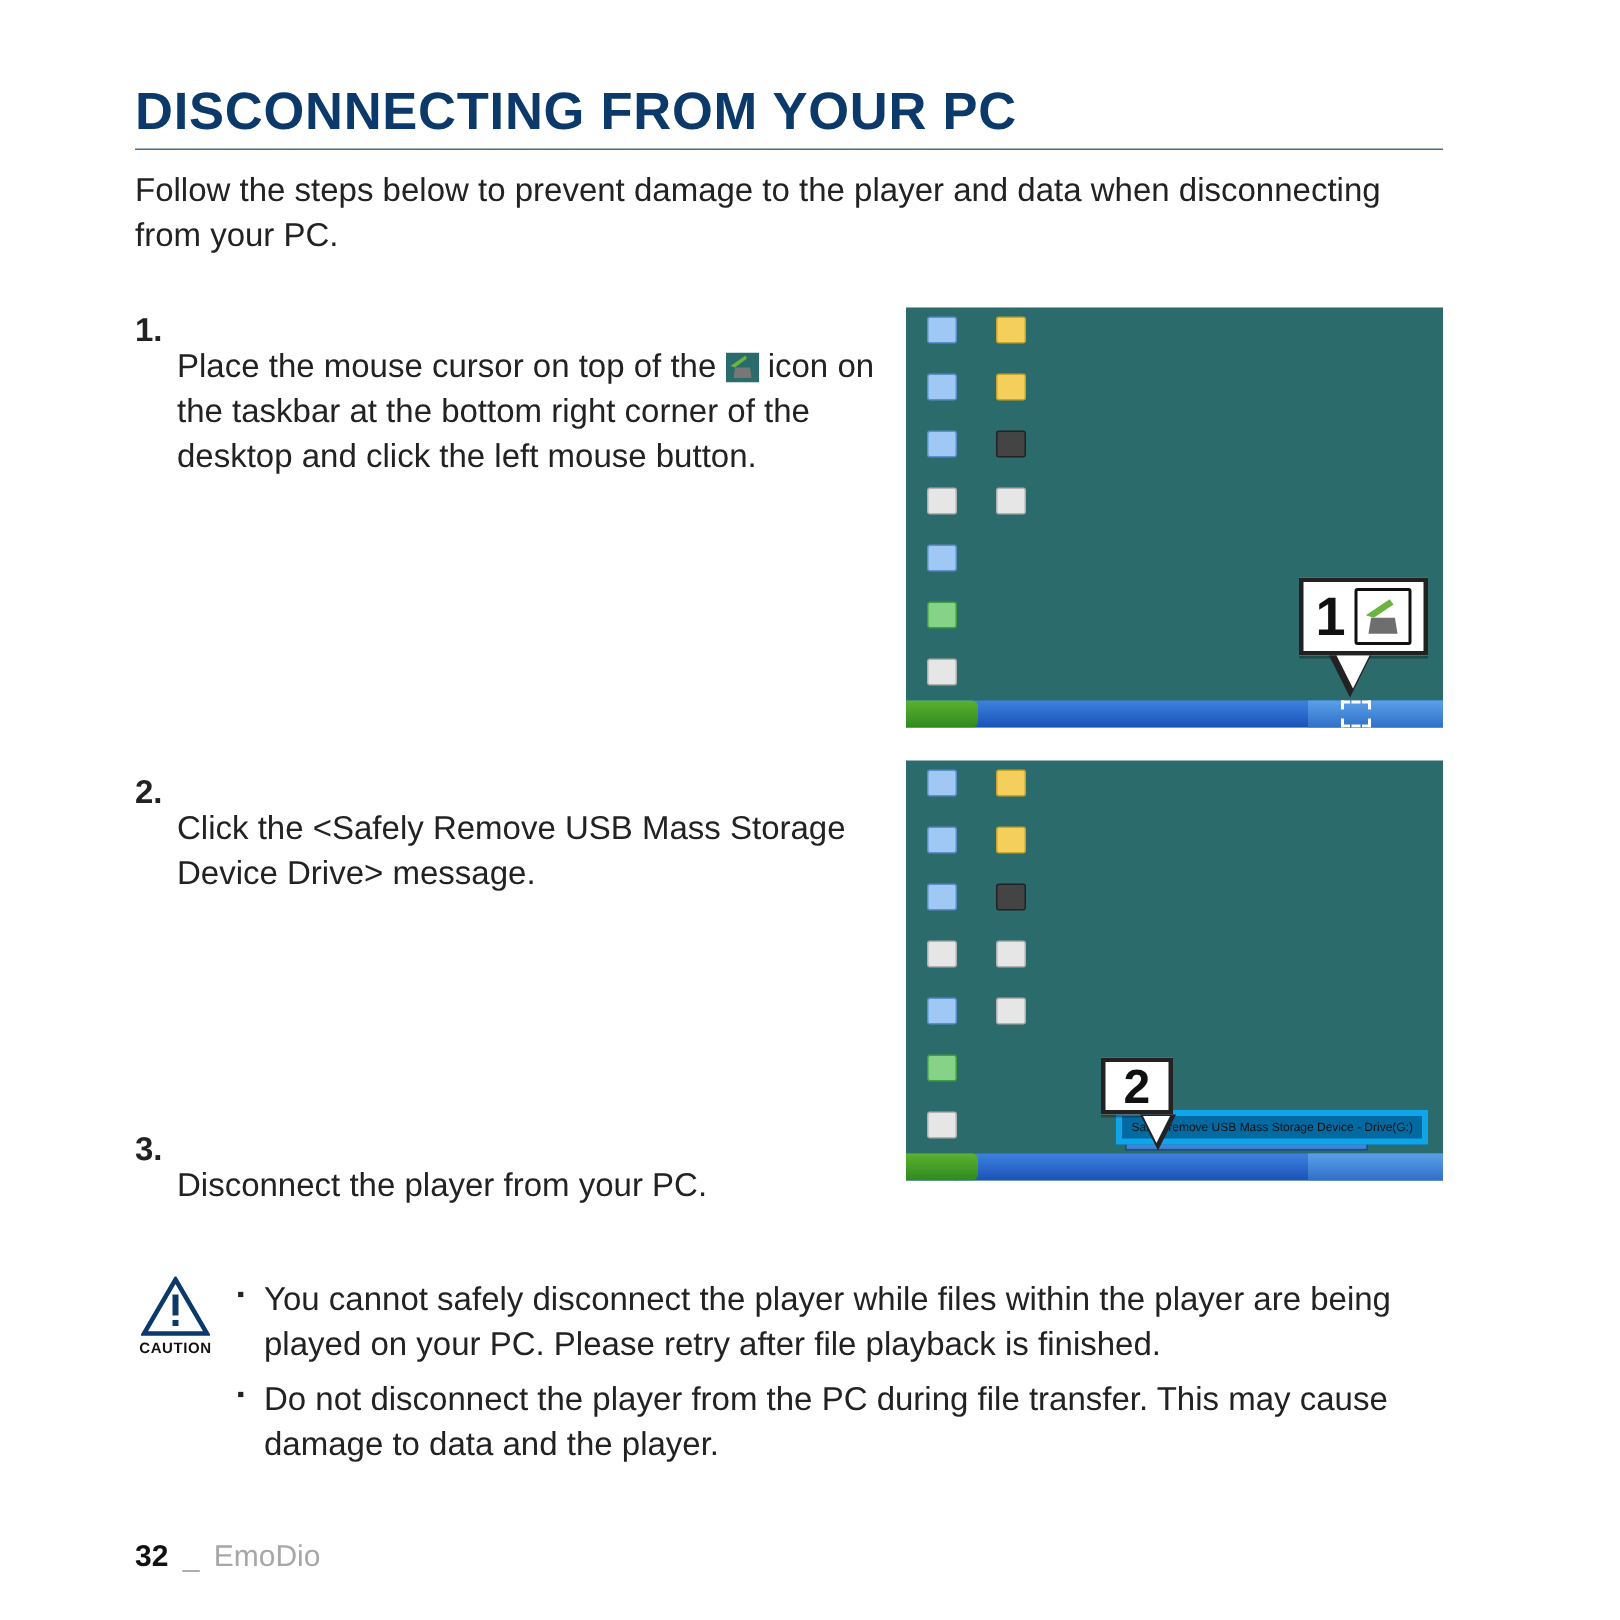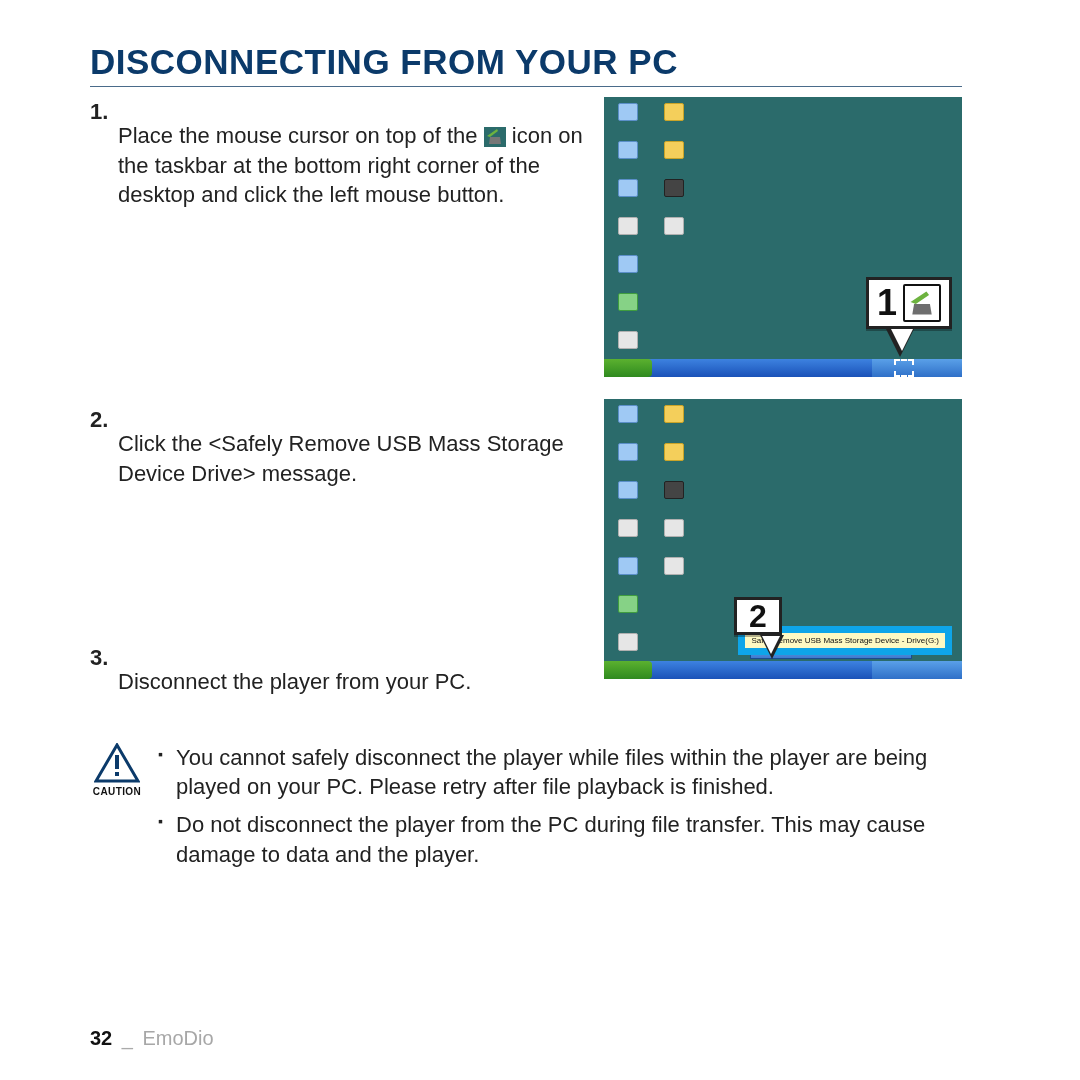--- a/index.html
+++ b/index.html
@@ -6,21 +6,21 @@
     margin: 0;
     padding: 0;
     width: 1080px;
     height: 1080px;
     font-family: Arial, Helvetica, sans-serif;
     background: #fff;
     color: #222;
   }
   .page {
     box-sizing: border-box;
-    padding: 30px 60px 30px 90px;
+    padding: 43px 60px 30px 90px;
     width: 1022px;
     height: 1080px;
     position: relative;
   }
   .title {
     color: #0b3a6a;
     font-size: 35px;
     font-weight: bold;
     letter-spacing: 0.5px;
     border-bottom: 1px solid #4a6b8a;
@@ -193,22 +193,22 @@
     left: 158px;
     bottom: 25px;
     border-left: 9px solid transparent;
     border-right: 9px solid transparent;
     border-top: 18px solid #fff;
   }
   .remove-tip {
     position: absolute;
     right: 10px;
     bottom: 24px;
-    background: #fef9c3;
-    border: 7px solid #0ea5e9;
+    background: #0369a1;
+    border: 4px solid #0ea5e9;
     font-size: 8px;
     padding: 3px 6px;
     color: #111;
     white-space: nowrap;
   }
   .wide-tray-label {
     position: absolute;
     right: 50px; bottom: 20px;
     height: 12px;
     width: 160px;
@@ -270,20 +270,21 @@
   .footer .sec { color: #a7a7a7; margin-top: 40px; }
   b { font-weight: normal; }
 </style>
 </head>
 <body>
 
 <div class="page">
 
   <div class="title">DISCONNECTING FROM YOUR PC</div>
 
+  <div class="intro">Follow the steps below to prevent damage to the player and data when disconnecting from your PC.</div>
 
   <div class="columns">
 
     <div class="steps">
 
       <div class="step step1">
         <div class="step-num">1.</div>
         <div class="step-body">
           <span>Place the mouse cursor on top of the </span>
           <span class="inline-icon">

